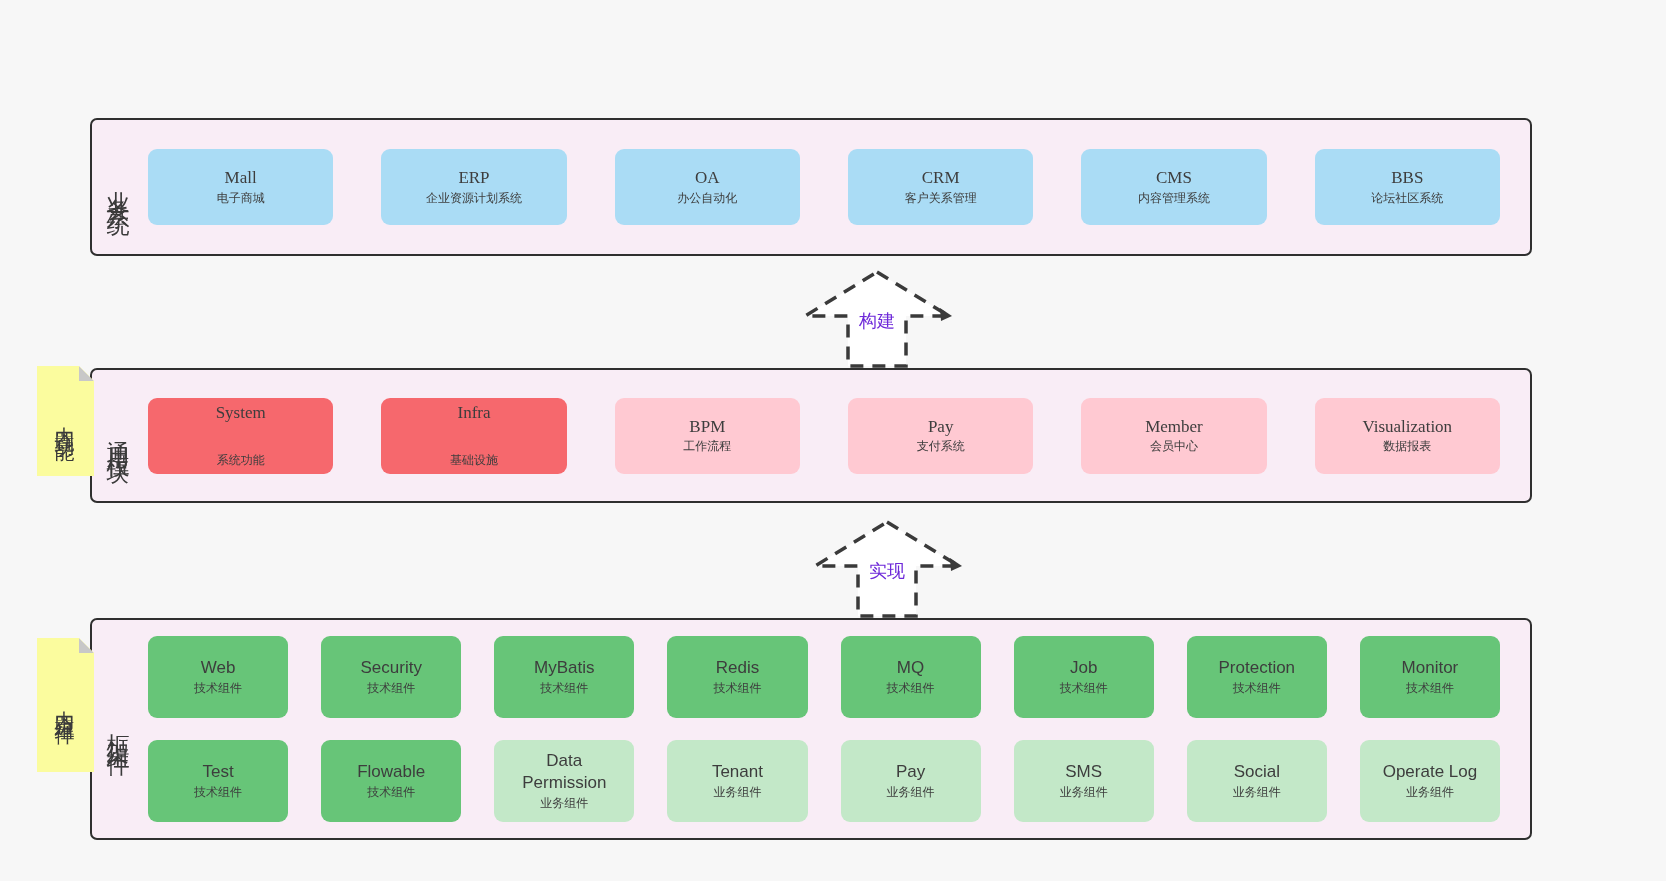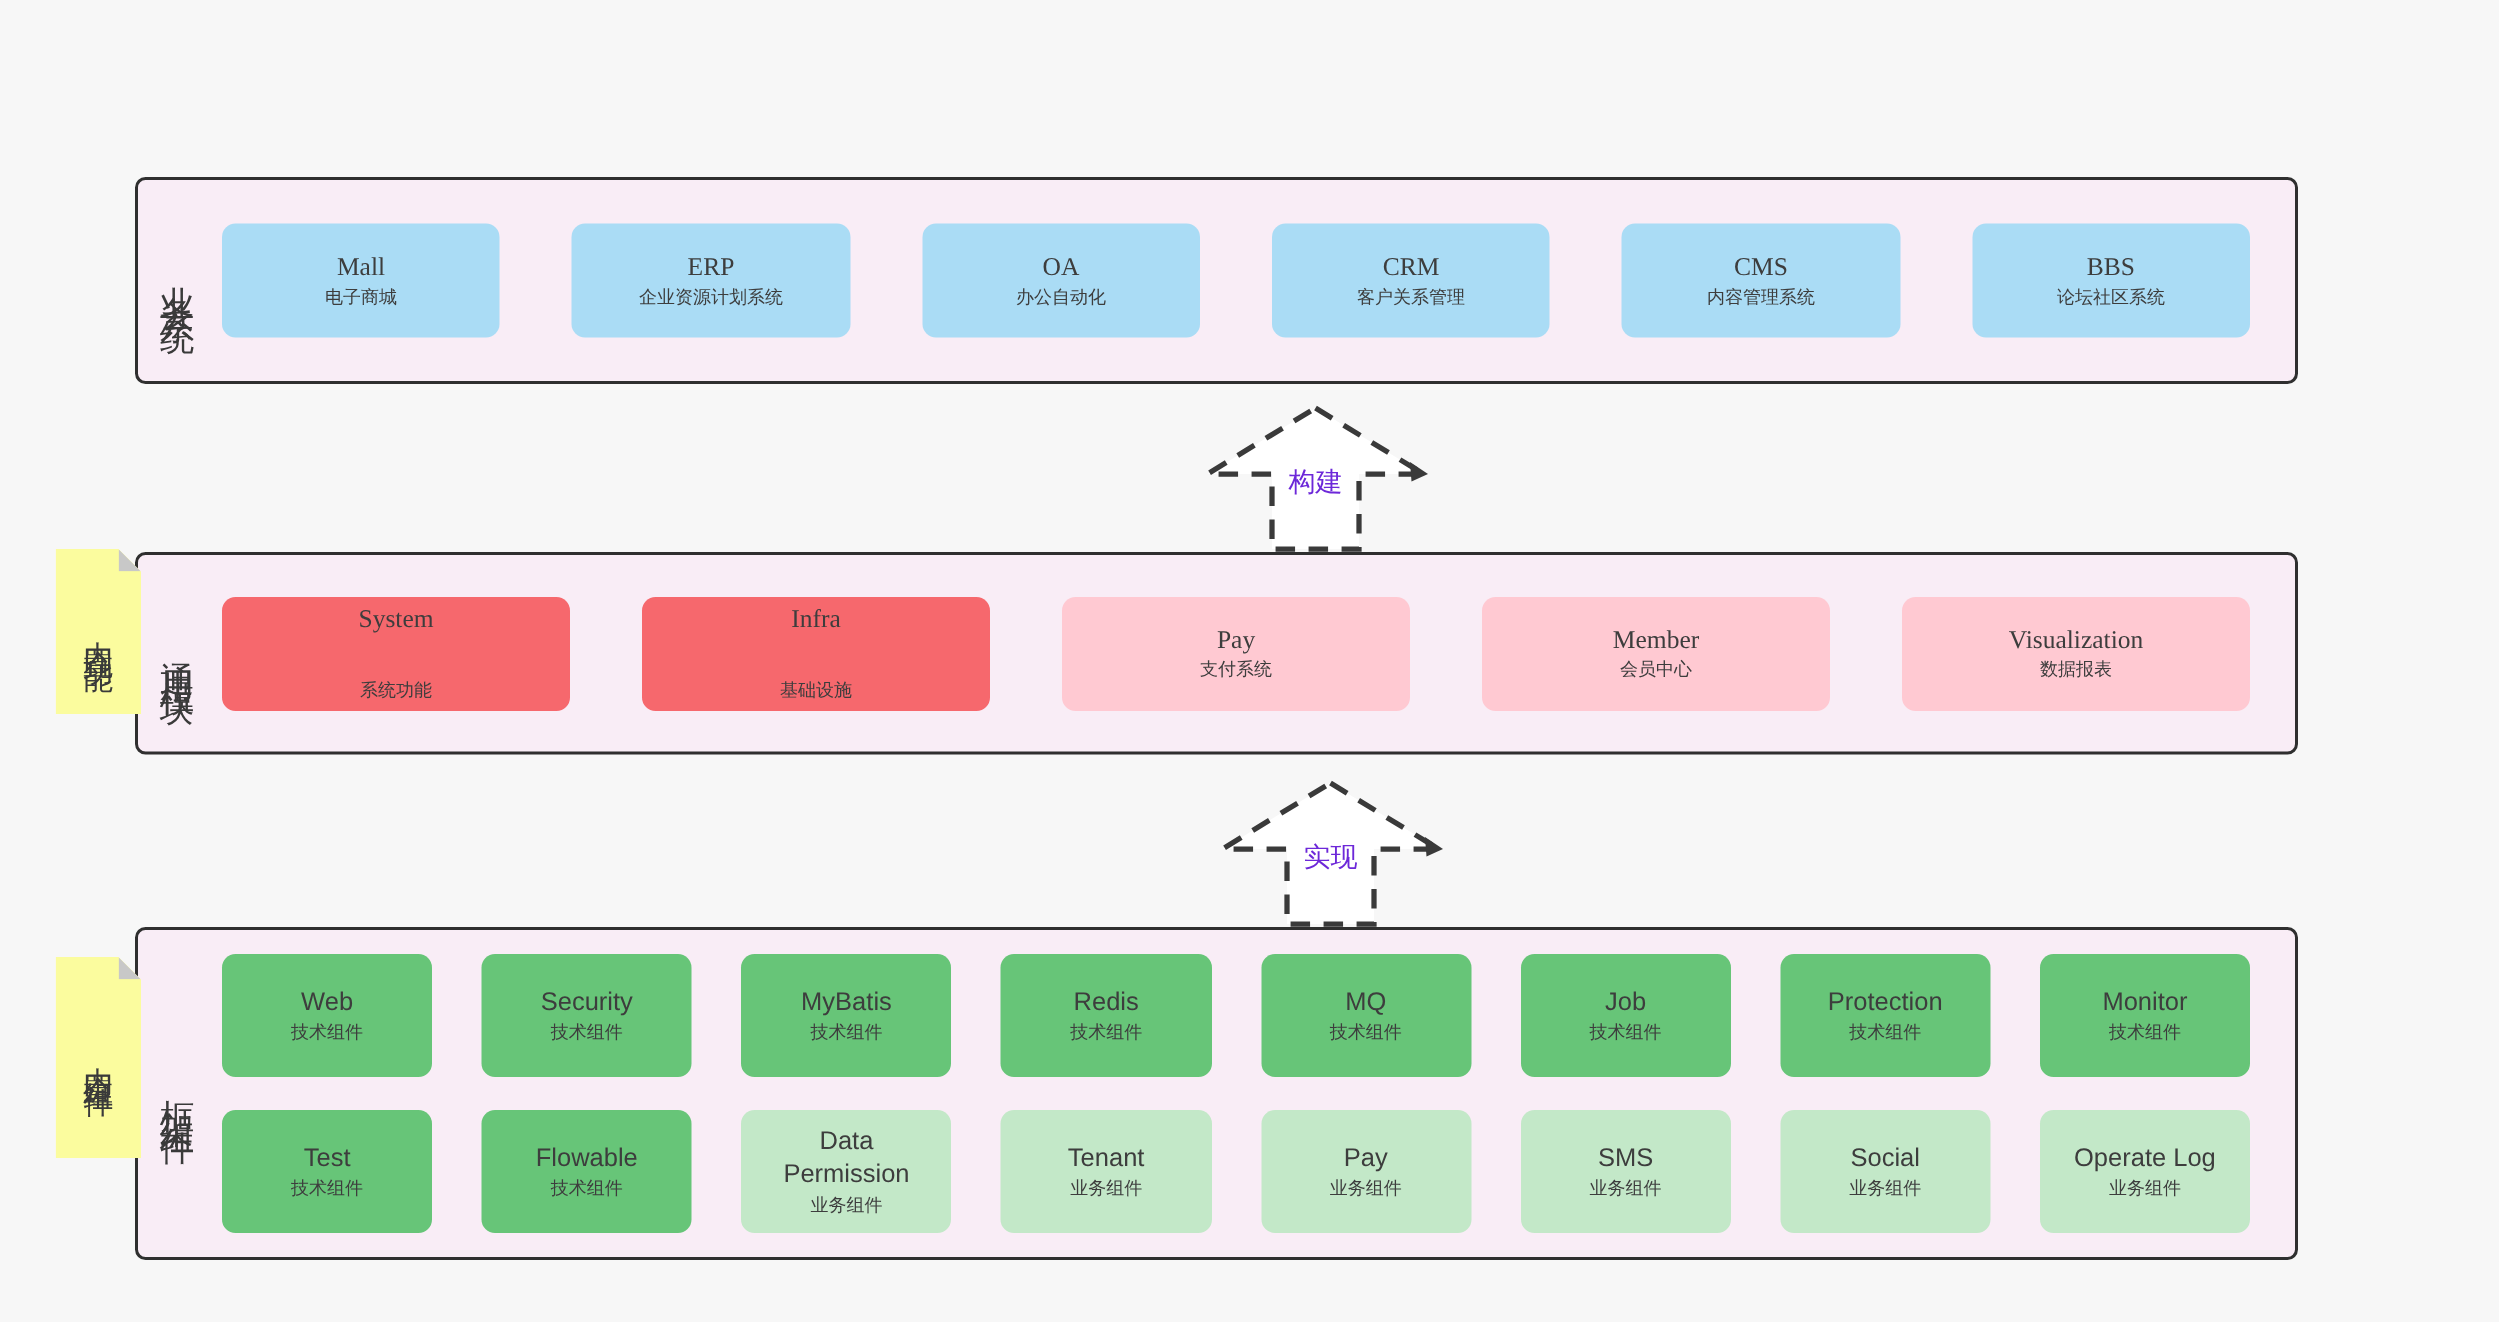--- a/index.html
+++ b/index.html
@@ -112,20 +112,24 @@
         <div class="box v-red">
           <div class="en">System</div>
           <div class="zh">系统功能</div>
         </div>
 
         <div class="box v-red">
           <div class="en">Infra</div>
           <div class="zh">基础设施</div>
         </div>
 
+        <div class="box v-pink">
+          <div class="en">BPM</div>
+          <div class="zh">工作流程</div>
+        </div>
 
         <div class="box v-pink">
           <div class="en">Pay</div>
           <div class="zh">支付系统</div>
         </div>
 
         <div class="box v-pink">
           <div class="en">Member</div>
           <div class="zh">会员中心</div>
         </div>

